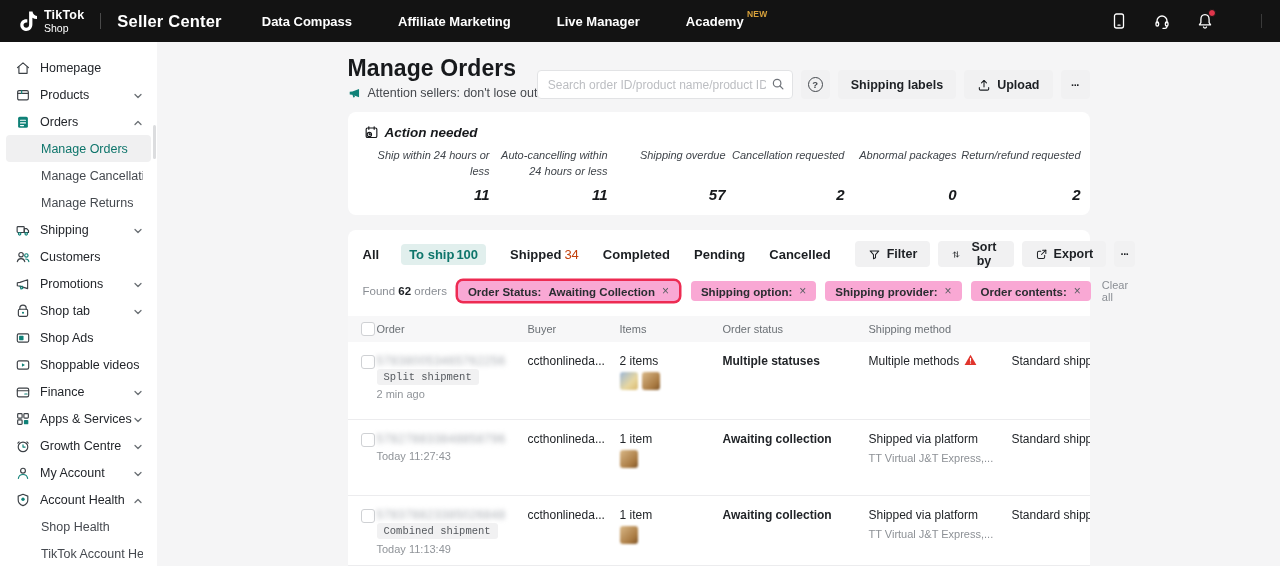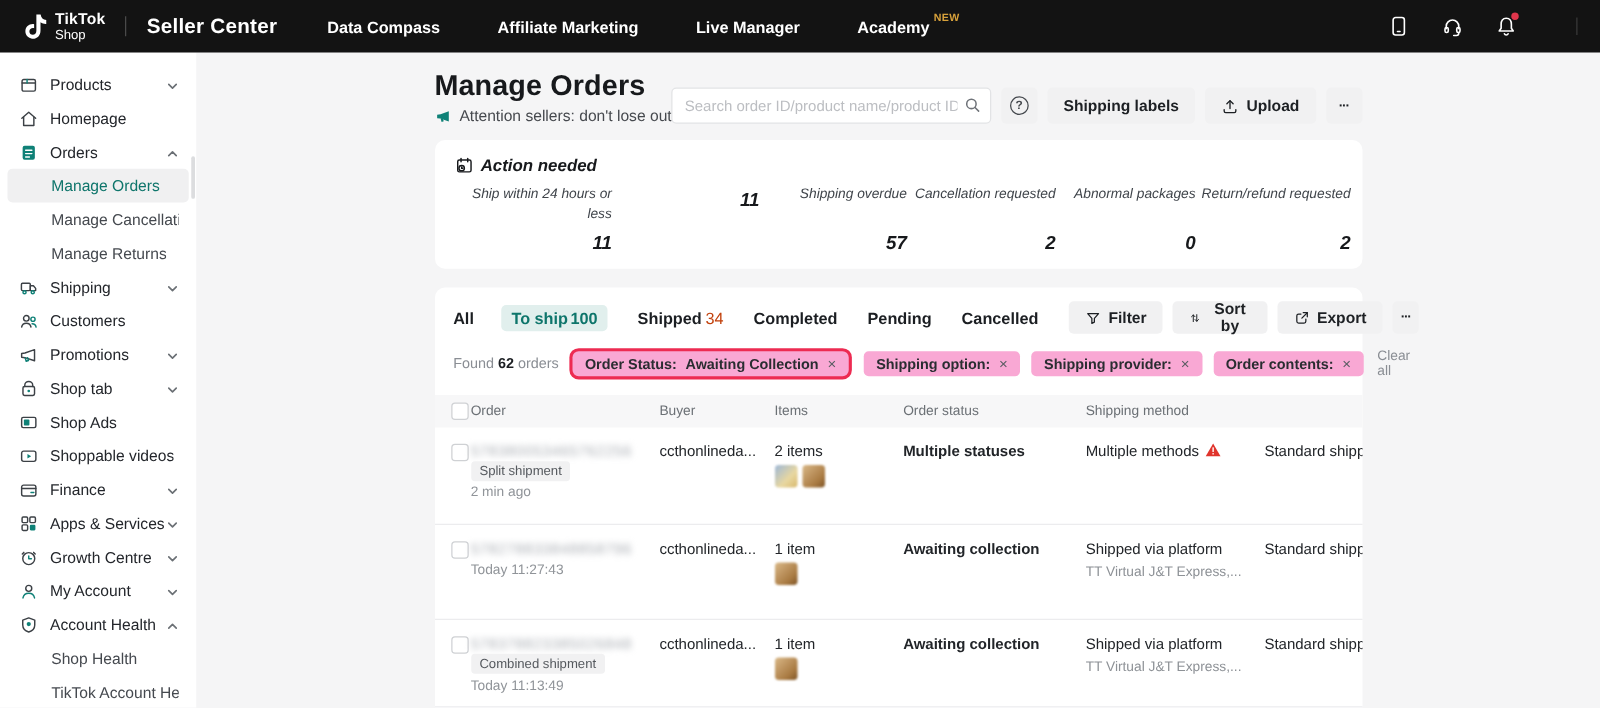--- a/index.html
+++ b/index.html
@@ -95,21 +95,21 @@
   .thead { position:relative; margin-top:13px; height:26px; background:#f7f7f8; font-size:11px; color:#6b7075; }
   .thead span { position:absolute; top:7px; }
   .trow { position:relative; border-bottom:1px solid #ececee; }
   .cb { position:absolute; left:13px; width:14px; height:14px; border:1px solid #cfd1d4; border-radius:3px; background:#fff; cursor:pointer; }
   .thead .cb { top:6px; }
   .col-order{left:29px;} .col-buyer{left:180px;} .col-items{left:272px;} .col-status{left:375px;}
   .col-ship{left:521px;} .col-del{left:664px; width:78px; white-space:nowrap; overflow:hidden;}
   .cell { position:absolute; top:12px; font-size:12px; color:#222529; }
   .oid { color:#a9adb3; filter:blur(2.4px); letter-spacing:.5px; font-size:12px; }
   .tag { position:absolute; left:29px; top:27px; background:#f1f1f2; border-radius:3px; font-size:10.5px;
-    color:#55595e; padding:2px 7px; white-space:nowrap; }
+    color:#55595e; padding:2px 7px; white-space:nowrap;font-family:Liberation Mono, monospace; }
   .time { position:absolute; left:29px; font-size:11px; color:#909499; }
   .bold { font-weight:700; }
   .thumbs { position:absolute; left:272px; top:30px; display:flex; gap:4px; }
   .thumb { width:18px; height:18px; border-radius:3px; filter:blur(1px); }
   .t-blue { background:linear-gradient(135deg,#9db8d8 0%,#e8d7a0 60%,#d8b96e 100%); }
   .t-tan { background:linear-gradient(135deg,#d9b887 0%,#a97a42 70%,#7e5527 100%); }
   .warn { display:inline-block; width:13px; height:12px; vertical-align:-1px; margin-left:5px; }
   .ship-detail { position:absolute; left:521px; top:32px; font-size:11px; color:#8d9196; white-space:nowrap; }
   .teal { stroke:#0f8177 !important; }
   .fill-teal { fill:#0f8177 !important; stroke:none !important; }
@@ -161,36 +161,36 @@
       <span class="bell-dot"></span>
     </div>
     <div class="top-end-divider"></div>
   </div>
 </div>
 
 <div class="sidebar">
 
   <div class="side-item">
     <span class="side-ic"><svg viewBox="0 0 18 18">
+          <path d="M2.8 8.6 9 3.2l6.2 5.4"></path>
+          <path d="M4.4 7.6V15h9.2V7.6"></path>
+        </svg></span>
+    <span class="lab">Homepage</span>
+  </div>
+
+  <div class="side-item">
+    <span class="side-ic"><svg viewBox="0 0 18 18">
           <rect x="3" y="4" width="12" height="10.5" rx="1.5"></rect>
           <path d="M3 7.2h12"></path>
           <path class="teal" d="M7.5 4v3.2"></path>
         </svg></span>
     <span class="lab">Products</span>
     <span class="chev"><svg viewBox="0 0 10 10">
           <path d="M2 3.5 5 6.5 8 3.5"></path>
         </svg></span>
-  </div>
-
-  <div class="side-item">
-    <span class="side-ic"><svg viewBox="0 0 18 18">
-          <path d="M2.8 8.6 9 3.2l6.2 5.4"></path>
-          <path d="M4.4 7.6V15h9.2V7.6"></path>
-        </svg></span>
-    <span class="lab">Homepage</span>
   </div>
 
   <div class="side-item">
     <span class="side-ic"><svg viewBox="0 0 18 18">
           <rect class="fill-teal" x="3.5" y="3" width="11" height="12.5" rx="1.8"></rect>
           <path d="M6.2 7h5.6M6.2 10h5.6M6.2 13h3.4" stroke="#fff"></path>
         </svg></span>
     <span class="lab">Orders</span>
     <span class="chev"><svg viewBox="0 0 10 10">
           <path d="M2 6.5 5 3.5 8 6.5"></path>
@@ -389,20 +389,21 @@
             <path d="M6.4 10.2v1.3h1.2"></path>
           </svg>
         <span>Action needed</span>
       </div>
       <div class="stats">
         <div class="stat" style="left:12px">
           <div class="stat-label">Ship within 24 hours or less</div>
           <div class="stat-value">11</div>
         </div>
         <div class="stat" style="left:130px">
+          <div class="stat-label">Auto-cancelling within 24 hours or less</div>
           <div class="stat-value">11</div>
         </div>
         <div class="stat" style="left:248px">
           <div class="stat-label">Shipping overdue</div>
           <div class="stat-value">57</div>
         </div>
         <div class="stat" style="left:361px;width:120px">
           <div class="stat-label">Cancellation requested</div>
           <div class="stat-value">2</div>
         </div>

